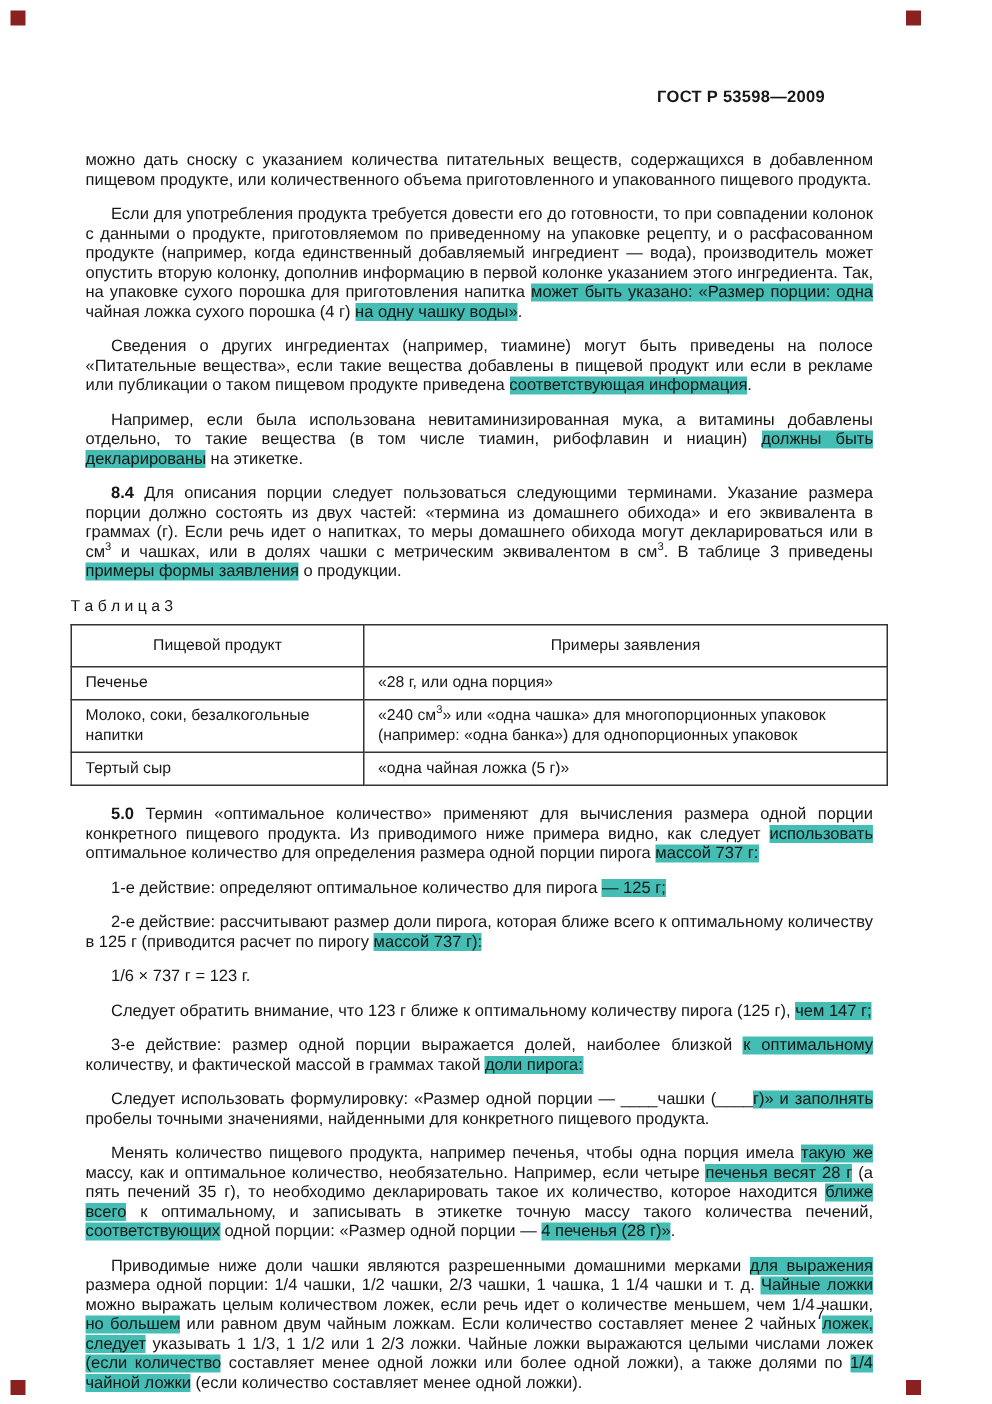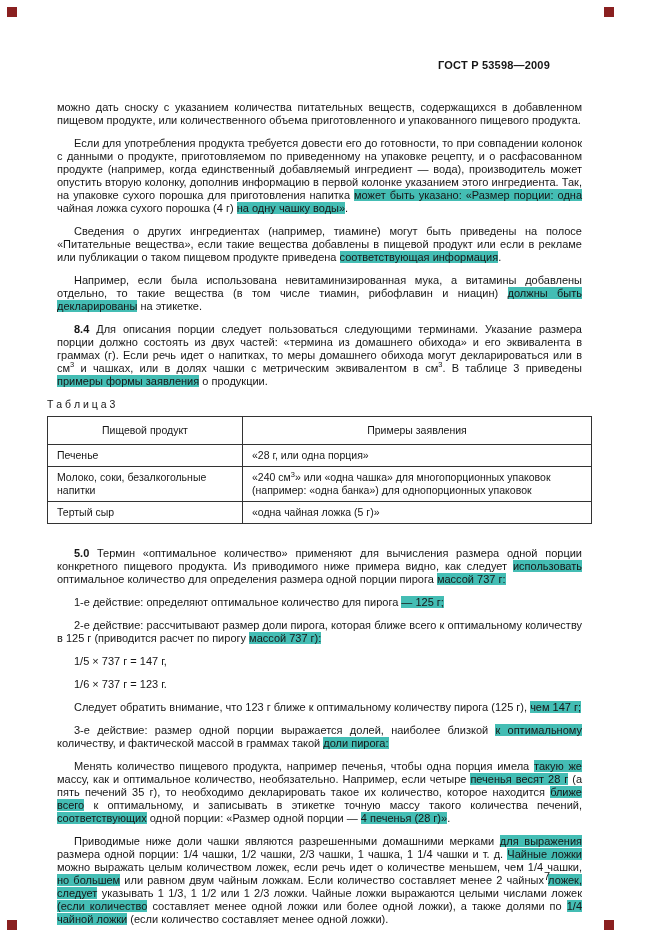--- a/index.html
+++ b/index.html
@@ -27,21 +27,21 @@
   }
   .content p { margin: 10px; text-indent: 17px; }
   .content p.noindent { text-indent: 0; }
   .content p.formula { text-align: left; }
   .hl { background: var(--highlight, #44bdb4); }
   .b { font-weight: bold; }
   sup { font-size: 7.5px; line-height: 0; }
   .table-caption { margin: 1px 0 5px; font-size: 10.5px; text-align: left; }
   table.t3 {
     border-collapse: collapse; width: 100%;
-    margin: 0 0 23px; font-size: 10.5px; line-height: 13px;
+    margin: 0 0 13px; font-size: 10.5px; line-height: 13px;
   }
   .t3 th, .t3 td { border: 1px solid #333; padding: 4px 9px; text-align: left; vertical-align: top; font-weight: normal; }
   .t3 th { text-align: center; vertical-align: middle; padding: 7px 8px; }
   .t3 .c0 { width: 195px; }
   .page-number { position: absolute; top: 870px; right: 70px; font-size: 11px; }
 </style>
 </head>
 <body>
 
 <div class="page">
@@ -77,22 +77,22 @@
           </tr>
           <tr>
             <td class="c0"><span>Тертый сыр</span></td>
             <td class="c1"><span>«одна чайная ложка (5 г)»</span></td>
           </tr>
         </tbody>
       </table>
       <p><span class="b">5.0</span><span> Термин «оптимальное количество» применяют для вычисления размера одной порции конкретного пищевого продукта. Из приводимого ниже примера видно, как следует </span><span class="hl">использовать</span><span> оптимальное количество для определения размера одной порции пирога </span><span class="hl">массой 737 г:</span></p>
       <p><span>1-е действие: определяют оптимальное количество для пирога </span><span class="hl">— 125 г;</span></p>
       <p><span>2-е действие: рассчитывают размер доли пирога, которая ближе всего к оптимальному количеству в 125 г (приводится расчет по пирогу </span><span class="hl">массой 737 г):</span></p>
-      <p class="formula"><span>1/5 × 737 г = 147 г,</span></p>
       <p class="formula"><span>1/6 × 737 г = 123 г.</span></p>
       <p><span>Следует обратить внимание, что 123 г ближе к оптимальному количеству пирога (125 г), </span><span class="hl">чем 147 г;</span></p>
       <p><span>3-е действие: размер одной порции выражается долей, наиболее близкой </span><span class="hl">к оптимальному</span><span> количеству, и фактической массой в граммах такой </span><span class="hl">доли пирога:</span></p>
+      <p><span>Следует использовать формулировку: «Размер одной порции — ____чашки (____</span><span class="hl">г)» и заполнять</span><span> пробелы точными значениями, найденными для конкретного пищевого продукта.</span></p>
       <p><span>Менять количество пищевого продукта, например печенья, чтобы одна порция имела </span><span class="hl">такую же</span><span> массу, как и оптимальное количество, необязательно. Например, если четыре </span><span class="hl">печенья весят 28 г</span><span> (а пять печений 35 г), то необходимо декларировать такое их количество, которое находится </span><span class="hl">ближе всего</span><span> к оптимальному, и записывать в этикетке точную массу такого количества печений, </span><span class="hl">соответствующих</span><span> одной порции: «Размер одной порции — </span><span class="hl">4 печенья (28 г)»</span><span>.</span></p>
       <p><span>Приводимые ниже доли чашки являются разрешенными домашними мерками </span><span class="hl">для выражения</span><span> размера одной порции: 1/4 чашки, 1/2 чашки, 2/3 чашки, 1 чашка, 1 1/4 чашки и т. д. </span><span class="hl">Чайные ложки</span><span> можно выражать целым количеством ложек, если речь идет о количестве меньшем, чем 1/4 чашки, </span><span class="hl">но большем</span><span> или равном двум чайным ложкам. Если количество составляет менее 2 чайных </span><span class="hl">ложек, следует</span><span> указывать 1 1/3, 1 1/2 или 1 2/3 ложки. Чайные ложки выражаются целыми числами ложек </span><span class="hl">(если количество</span><span> составляет менее одной ложки или более одной ложки), а также долями по </span><span class="hl">1/4 чайной ложки</span><span> (если количество составляет менее одной ложки).</span></p>
     </div>
 
   <div class="page-number">7</div>
 </div>
 
 </body></html>

